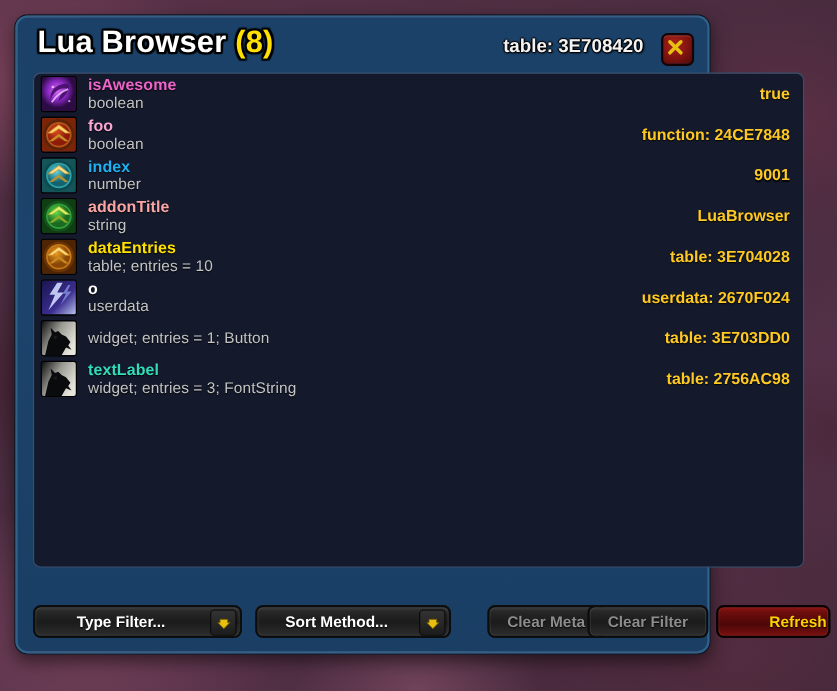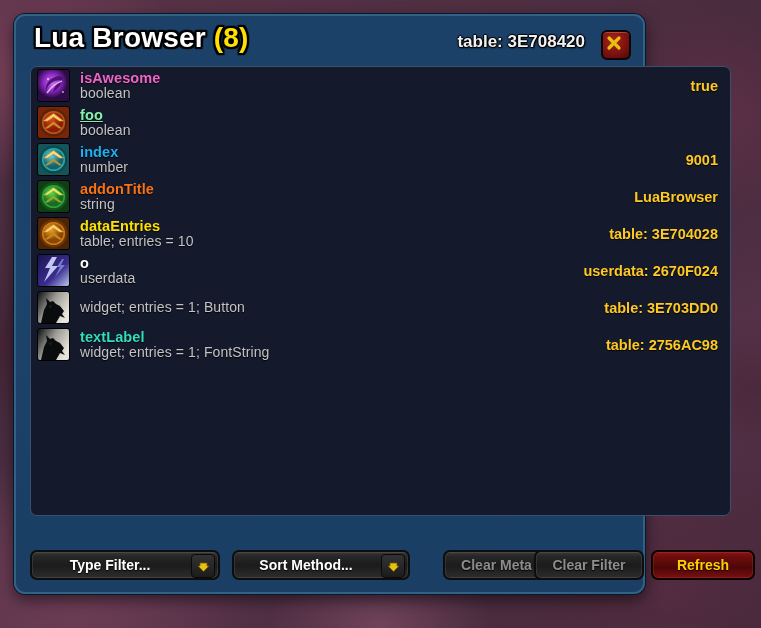--- a/index.html
+++ b/index.html
@@ -210,21 +210,21 @@
     display: flex;
     align-items: center;
     justify-content: center;
   }
 
   #refresh-button {
     background: linear-gradient(180deg, #8d1313 0%, #6e0d0d 18%, #4e0707 60%, #7a1010 100%);
     border: 2px solid #0b0202;
     box-shadow: inset 0 0 0 1px rgba(255,120,100,.15);
   }
-  #refresh-button .label { color: #ffd000; }
+  #refresh-button .label { color: #ffd000; padding-left: 45px; }
 </style>
 </head>
 <body>
 
 <div id="world"></div>
 
 <div id="lua-browser-window">
 
   <div id="titlebar">
     <div id="window-title"><span>Lua Browser </span><span class="count">(8)</span></div>
@@ -276,23 +276,24 @@
             </defs>
             <rect width="31" height="31" fill="#7a2408"></rect>
             <circle cx="15.5" cy="15.5" r="14" fill="#5d2208"></circle>
             <circle cx="15.5" cy="15.5" r="11.6" fill="#b6561a"></circle>
             <circle cx="15.5" cy="15.5" r="10" fill="url(#gred-chevron-medallion-icon)"></circle>
             <path d="M5.5 14 L15.5 6.5 L25.5 14 L21.5 14 L15.5 10 L9.5 14 Z" fill="#ffd46a" stroke="#c8922a" stroke-width="0.7"></path>
             <path d="M6.5 21.5 L15.5 14.5 L24.5 21.5 L21 21.5 L15.5 17.5 L10 21.5 Z" fill="#c8922a" opacity=".95"></path>
           </svg>
         </div>
         <div class="entry-text">
-          <div class="entry-key" style="color: #86efac; text-decoration: underline;">foo</div>
+          <div class="entry-key" style="color: #f9a8d4;">foo</div>
           <div class="entry-type">boolean</div>
         </div>
+        <div class="entry-value">function: 24CE7848</div>
       </div>
       <div class="entry-row">
         <div class="entry-icon">
           <svg width="31" height="31" viewBox="0 0 31 31">
             <defs>
               <radialGradient id="gcyan-chevron-medallion-icon" cx="38%" cy="32%">
                 <stop offset="0%" stop-color="#63d7e6"></stop>
                 <stop offset="100%" stop-color="#14636e"></stop>
               </radialGradient>
             </defs>
@@ -321,21 +322,21 @@
             </defs>
             <rect width="31" height="31" fill="#0f3d14"></rect>
             <circle cx="15.5" cy="15.5" r="14" fill="#15531c"></circle>
             <circle cx="15.5" cy="15.5" r="11.6" fill="#2fa13a"></circle>
             <circle cx="15.5" cy="15.5" r="10" fill="url(#ggreen-chevron-medallion-icon)"></circle>
             <path d="M5.5 14 L15.5 6.5 L25.5 14 L21.5 14 L15.5 10 L9.5 14 Z" fill="#d9f06a" stroke="#8fae2a" stroke-width="0.7"></path>
             <path d="M6.5 21.5 L15.5 14.5 L24.5 21.5 L21 21.5 L15.5 17.5 L10 21.5 Z" fill="#8fae2a" opacity=".95"></path>
           </svg>
         </div>
         <div class="entry-text">
-          <div class="entry-key" style="color: #f97316;">addonTitle</div>
+          <div class="entry-key" style="color: #fca5a5;">addonTitle</div>
           <div class="entry-type">string</div>
         </div>
         <div class="entry-value">LuaBrowser</div>
       </div>
       <div class="entry-row">
         <div class="entry-icon">
           <svg width="31" height="31" viewBox="0 0 31 31">
             <defs>
               <radialGradient id="gorange-chevron-medallion-icon" cx="38%" cy="32%">
                 <stop offset="0%" stop-color="#f0a020"></stop>
@@ -407,21 +408,21 @@
                 <stop offset="100%" stop-color="#e8e6dc"></stop>
               </linearGradient>
             </defs>
             <rect width="31" height="31" fill="url(#wf)"></rect>
             <path d="M3 31 L6 18 L9 12 L8 6 L12 10 L15 9 L18 12 L22 14 L26 19 L24 22 L27 26 L22 24 L18 31 Z" fill="#0a0b0c"></path>
             <path d="M10 14 L14 13 L13 17 Z" fill="#1b1c1d"></path>
           </svg>
         </div>
         <div class="entry-text">
           <div class="entry-key" style="color: rgb(51, 221, 187);">textLabel</div>
-          <div class="entry-type">widget; entries = 1; FontString</div>
+          <div class="entry-type">widget; entries = 3; FontString</div>
         </div>
         <div class="entry-value">table: 2756AC98</div>
       </div>
     </div>
 
   <div id="button-bar">
 
     <div class="wow-button dropdown" id="type-filter-button" style="left:0px; width:190px;">
       <span class="label">Type Filter...</span>
       <span class="dd-arrow">

